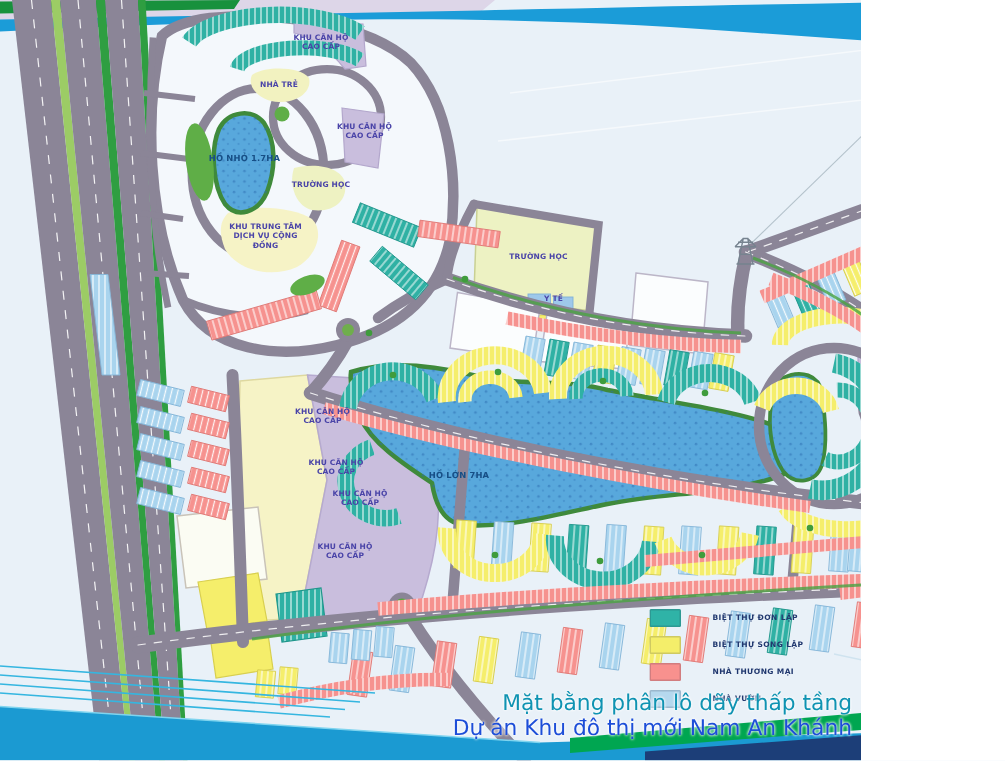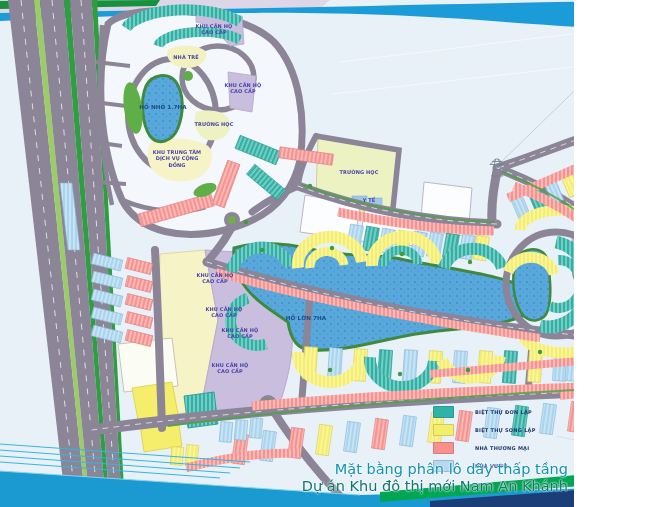--- a/index.html
+++ b/index.html
@@ -14,21 +14,21 @@
   .legend{position:absolute;left:433px;top:403px;}
   .legend-row{display:flex;align-items:center;height:18px;}
   .swatch{width:19px;height:10px;margin-right:21px;border:1px solid rgba(40,40,60,.18);
           border-radius:1px;flex:none;}
   .sw-0{background:#2fb3a7;} .sw-1{background:#f4ee6a;}
   .sw-2{background:#f8918e;} .sw-3{background:#b5d8ee;}
   .legend-label{font-size:5px;font-weight:bold;color:#21386f;letter-spacing:.25px;white-space:nowrap;}
   .title-block{position:absolute;right:6px;top:461px;text-align:right;
                text-shadow:0 0 2px #fff,0 0 2px #fff;}
   .title-line1{font-size:14.5px;color:#0f93b2;line-height:1.15;}
-  .title-line2{font-size:14.5px;color:#0f766e;line-height:1.15;margin-left:11px;}
+  .title-line2{font-size:14.5px;color:#1d4ed8;line-height:1.15;margin-left:11px;}
 </style>
 </head>
 <body>
 
 <div class="stage">
 
 <svg viewBox="0 0 670 507" width="670" height="507">
   <defs>
     <pattern id="patTeal" width="4" height="9" patternUnits="userSpaceOnUse">
       <rect width="4" height="9" fill="#2fb1a4"></rect>

